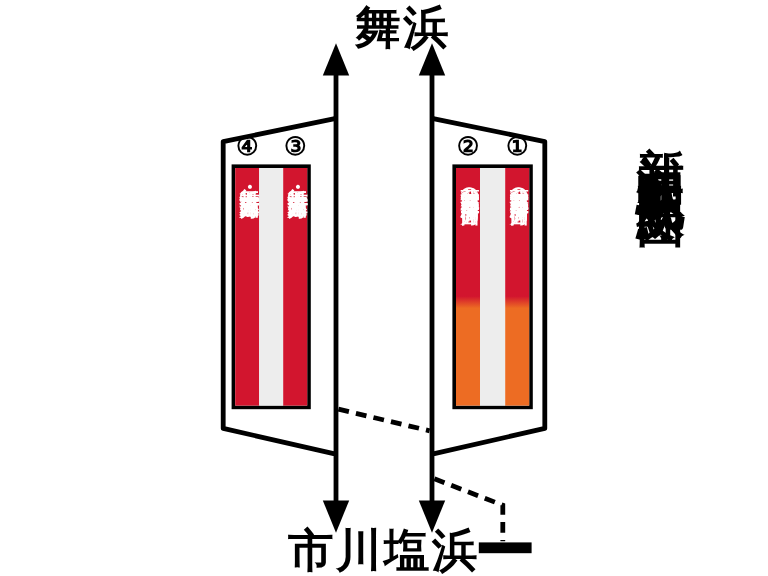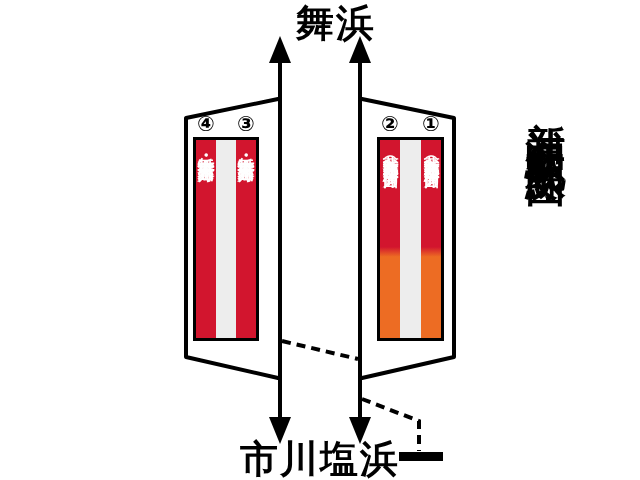--- a/index.html
+++ b/index.html
@@ -1,18 +1,18 @@
 <!DOCTYPE html>
 <html><head>
 <meta charset="utf-8">
 <style>
   html,body{margin:0;padding:0;background:#fff;}
   body{width:640px;height:480px;position:relative;overflow:hidden;
        font-family:"DejaVu Sans",sans-serif;}
-  .stage{position:absolute;inset:0;width:508px;height:480px;}
+  .stage{position:absolute;inset:0;width:508px;height:480px;font-family:Liberation Mono, monospace;}
   svg.lines{position:absolute;left:0;top:0;}
 
   .station{position:absolute;font-size:38px;font-weight:bold;color:#000;
            text-align:center;letter-spacing:2px;white-space:nowrap;}
   .station-top{left:236px;top:-2px;width:200px;}
   .station-bottom{left:220px;top:434px;width:200px;}
 
   .vtitle{position:absolute;left:526px;top:90px;font-size:40px;font-weight:bold;
           color:#000;writing-mode:vertical-rl;text-orientation:upright;
           letter-spacing:8px;line-height:1;}

